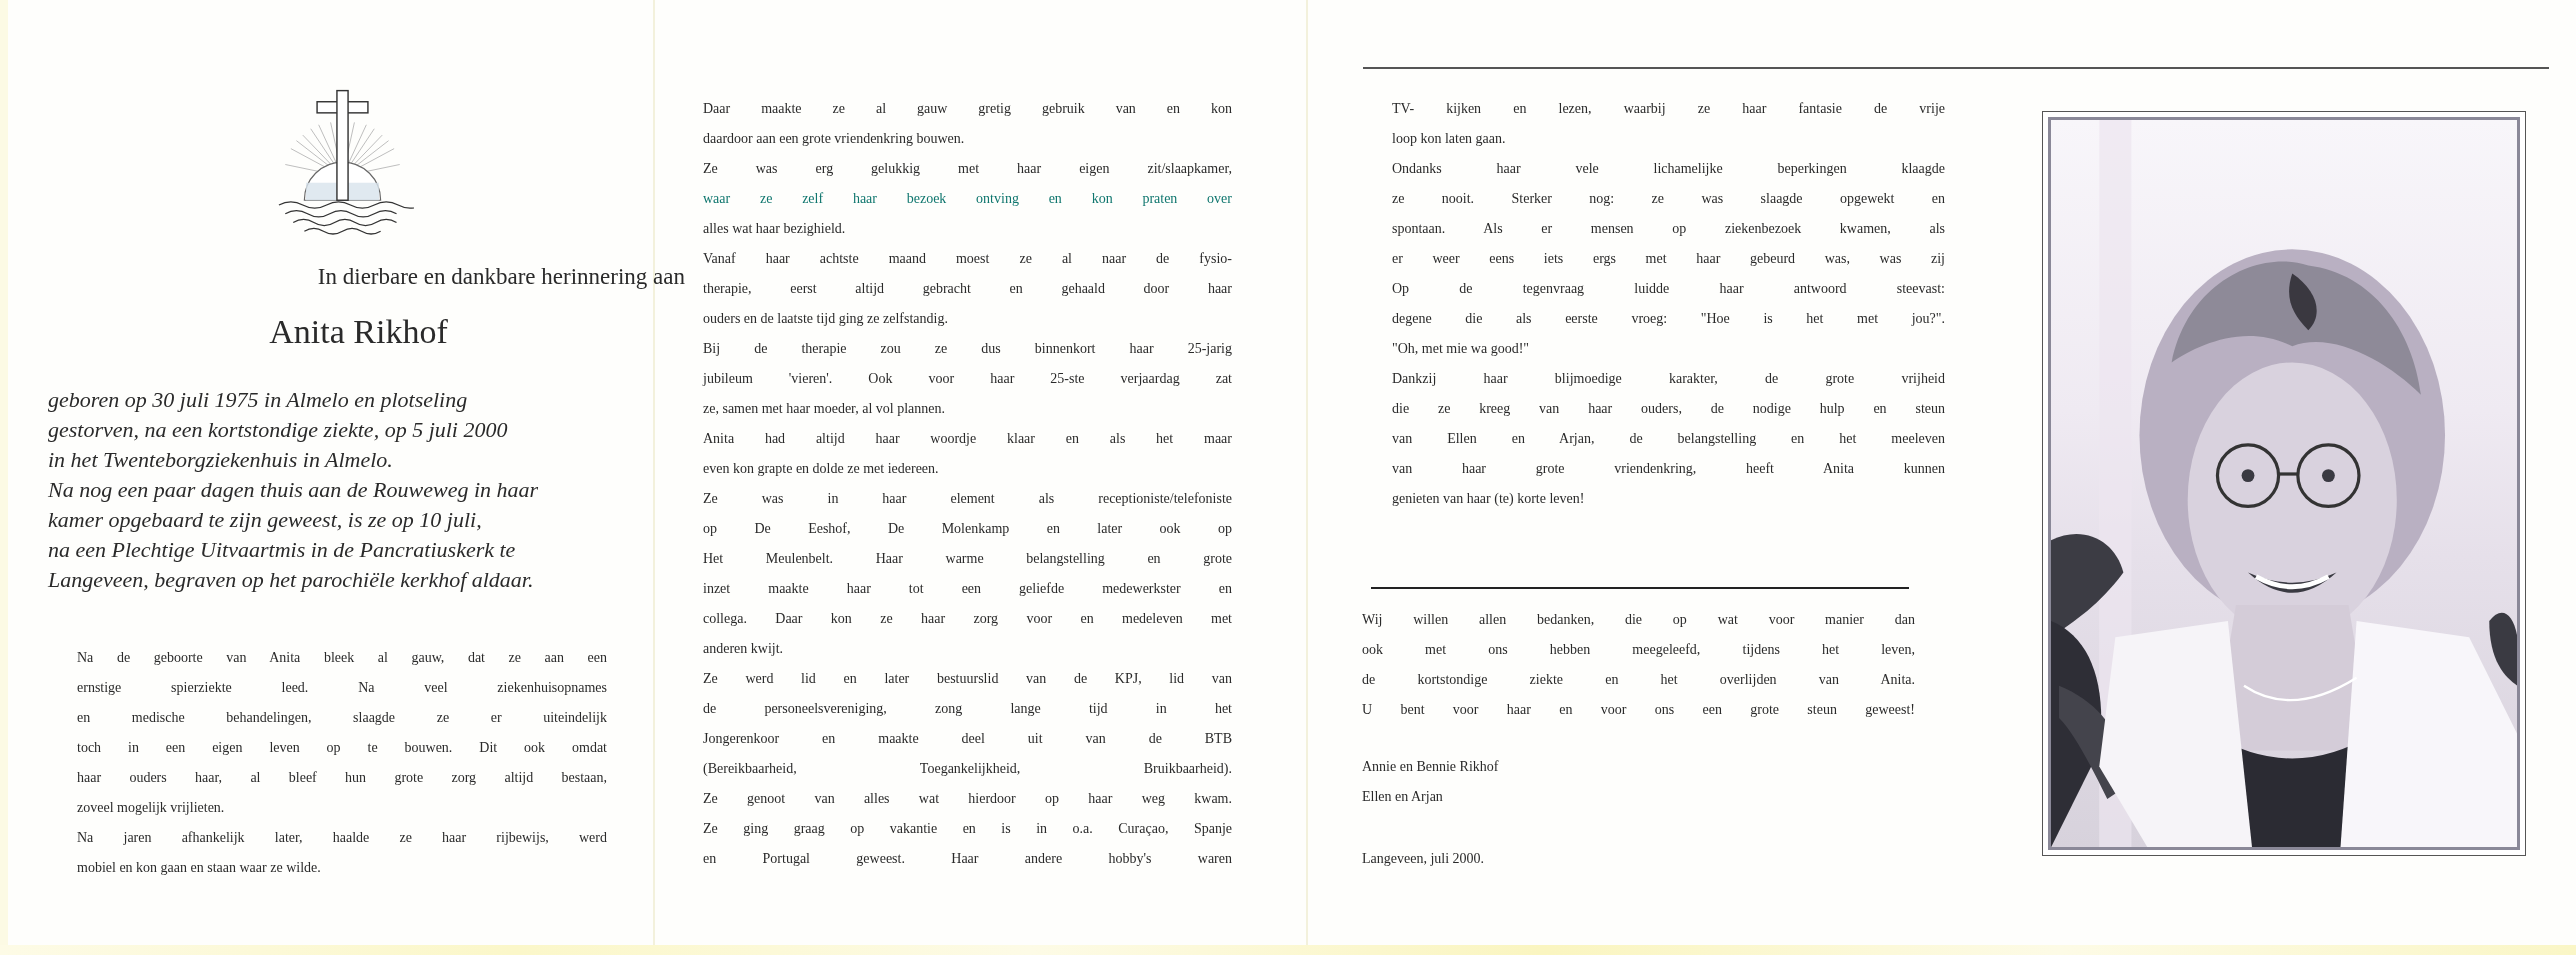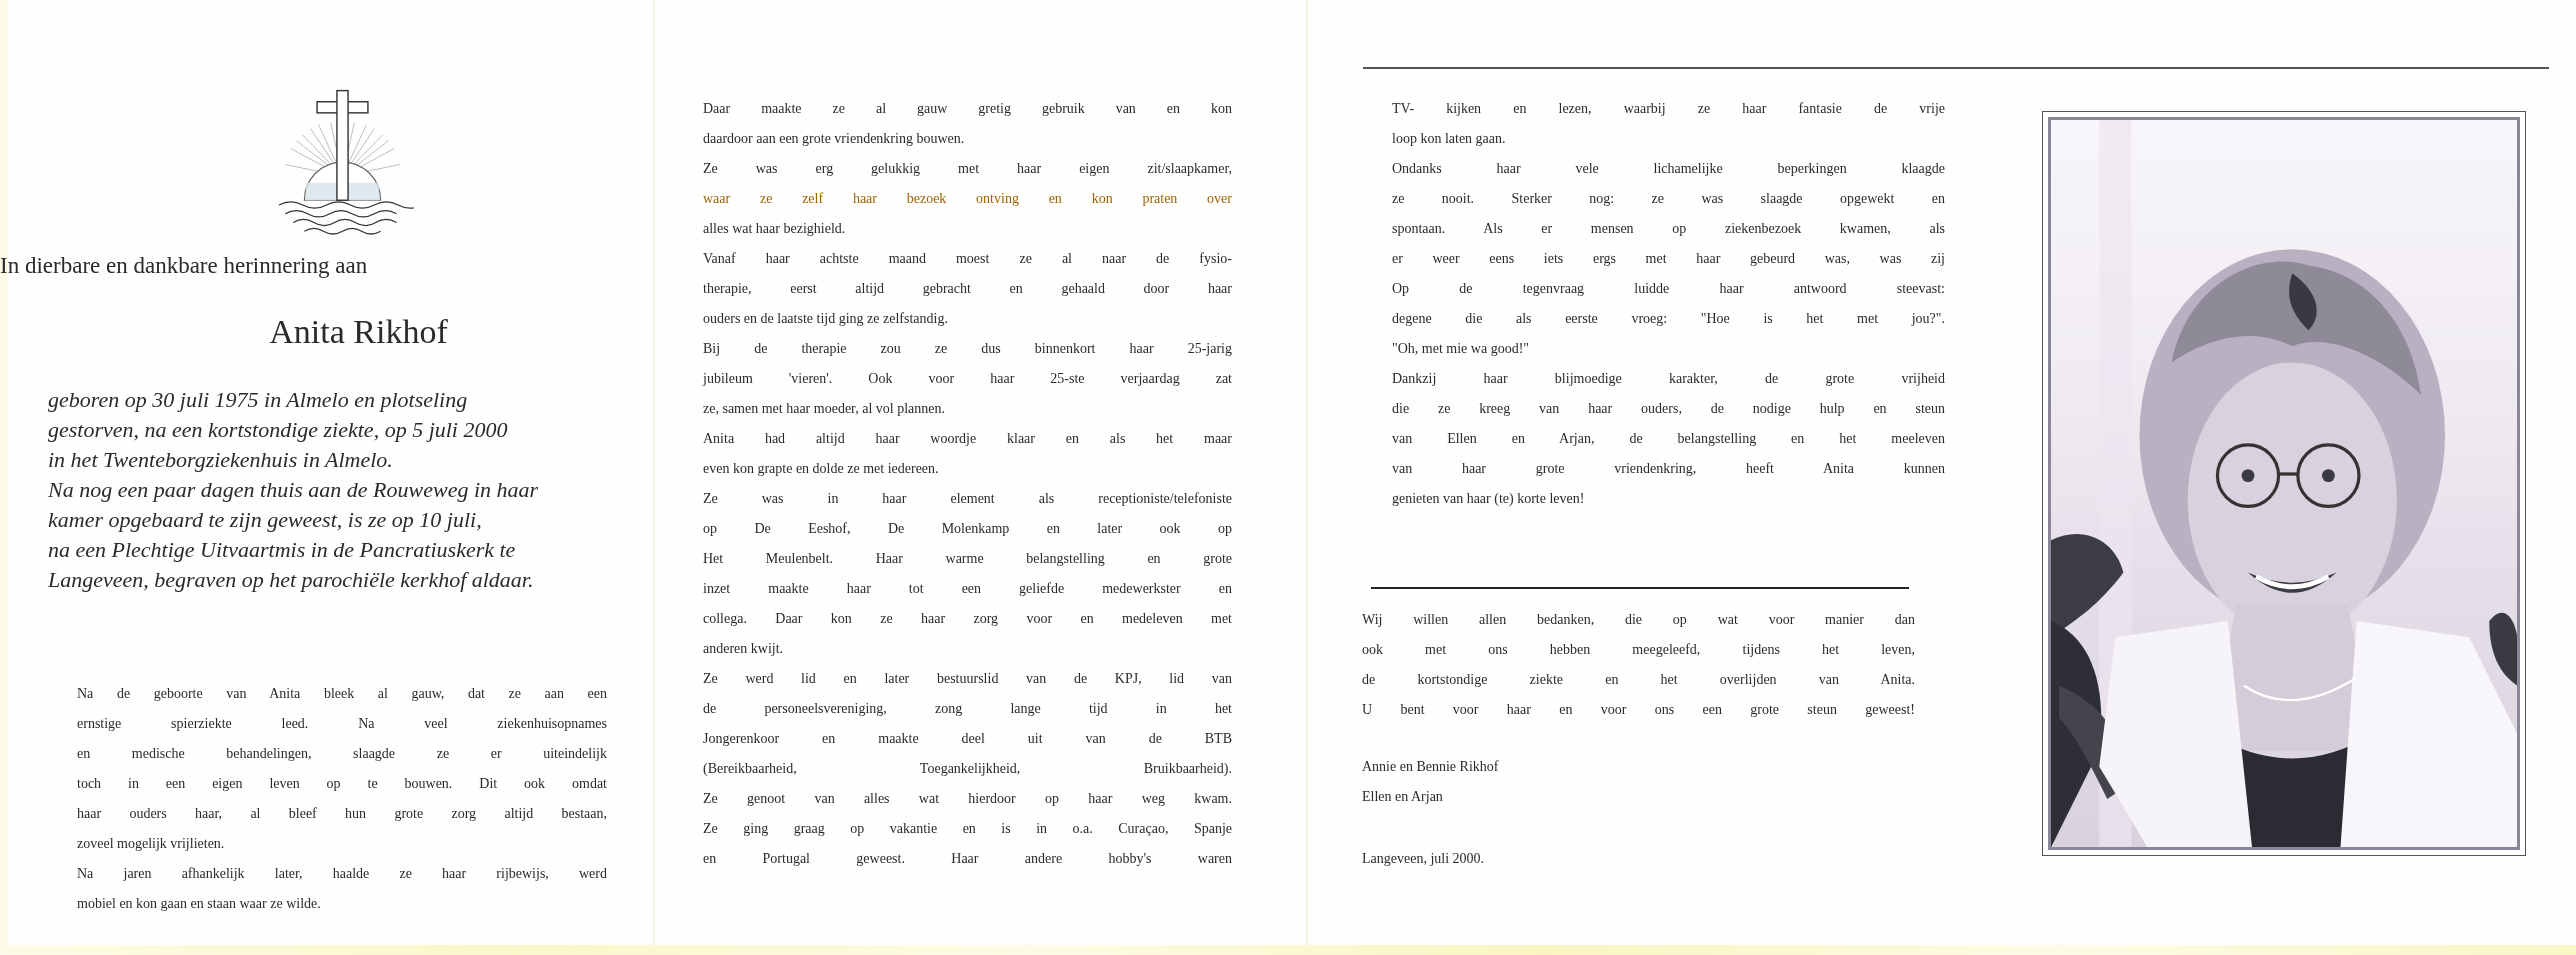--- a/index.html
+++ b/index.html
@@ -13,21 +13,21 @@
   .edge-yellow { position: absolute; left: 0; bottom: 0; width: 2576px; height: 11px;
     background: linear-gradient(90deg, #fdfbe6, #fbf7c9 20%, #fdfbe6 40%, #faf5c0 60%, #fdfbe6 80%, #faf6c6); }
   .left-edge { position: absolute; left: 0; top: 0; width: 8px; height: 956px; background: #fcfae4; }
 
   .col { position: absolute; font-size: 14px; line-height: 30px; text-align: justify; }
   .col .line { display: block; text-align: justify; text-align-last: justify; white-space: nowrap; }
   .col .line.last { text-align-last: left; }
 
   
   .emblem { position: absolute; left: 271px; top: 89px; width: 143px; height: 151px; }
-  .intro { position: absolute; left: 0; width: 685px; top: 253px; text-align: left; font-size: 23px; }
+  .intro { position: absolute; left: 0; width: 685px; top: 264px; text-align: right; font-size: 23px; }
   .name { position: absolute; left: 16px; width: 685px; top: 313px; text-align: center; font-size: 34px; }
   .italic-block { position: absolute; left: 48px; width: 589px; top: 385px; text-align: left;
     font-style: italic; font-size: 22px; line-height: 30px; }
   .italic-block span { display: block; }
 
   .rule { position: absolute; height: 1.6px; background: #3a3a3a; }
 
   .photo-frame { position: absolute; left: 2042px; top: 111px; width: 484px; height: 745px;
     border: 1.6px solid #555; box-sizing: border-box; padding: 4.8px; background: #fff; }
   .photo-inner { width: 100%; height: 100%; border: 3.2px solid #8a8898; box-sizing: border-box;
@@ -78,36 +78,36 @@
 <div class="italic-block">
   <span>geboren op 30 juli 1975 in Almelo en plotseling</span>
   <span>gestorven, na een kortstondige ziekte, op 5 juli 2000</span>
   <span>in het Twenteborgziekenhuis in Almelo.</span>
   <span>Na nog een paar dagen thuis aan de Rouweweg in haar</span>
   <span>kamer opgebaard te zijn geweest, is ze op 10 juli,</span>
   <span>na een Plechtige Uitvaartmis in de Pancratiuskerk te</span>
   <span>Langeveen, begraven op het parochiële kerkhof aldaar.</span>
 </div>
 
-<div class="col" style="left:77px; top:679px; width:530px;">
+<div class="col" style="left:77px; top:643px; width:530px;">
   <span class="line">Na de geboorte van Anita bleek al gauw, dat ze aan een</span>
   <span class="line">ernstige spierziekte leed. Na veel ziekenhuisopnames</span>
   <span class="line">en medische behandelingen, slaagde ze er uiteindelijk</span>
   <span class="line">toch in een eigen leven op te bouwen. Dit ook omdat</span>
   <span class="line">haar ouders haar, al bleef hun grote zorg altijd bestaan,</span>
   <span class="line last">zoveel mogelijk vrijlieten.</span>
   <span class="line">Na jaren afhankelijk later, haalde ze haar rijbewijs, werd</span>
   <span class="line last">mobiel en kon gaan en staan waar ze wilde.</span>
 </div>
 
 <div class="col" style="left:703px; top:94px; width:529px;">
   <span class="line">Daar maakte ze al gauw gretig gebruik van en kon</span>
   <span class="line last">daardoor aan een grote vriendenkring bouwen.</span>
   <span class="line">Ze was erg gelukkig met haar eigen zit/slaapkamer,</span>
-  <span class="line" style="color:#a16207">waar ze zelf haar bezoek ontving en kon praten over</span>
+  <span class="line" style="color:#0f766e">waar ze zelf haar bezoek ontving en kon praten over</span>
   <span class="line last">alles wat haar bezighield.</span>
   <span class="line">Vanaf haar achtste maand moest ze al naar de fysio-</span>
   <span class="line">therapie, eerst altijd gebracht en gehaald door haar</span>
   <span class="line last">ouders en de laatste tijd ging ze zelfstandig.</span>
   <span class="line">Bij de therapie zou ze dus binnenkort haar 25-jarig</span>
   <span class="line">jubileum 'vieren'. Ook voor haar 25-ste verjaardag zat</span>
   <span class="line last">ze, samen met haar moeder, al vol plannen.</span>
   <span class="line">Anita had altijd haar woordje klaar en als het maar</span>
   <span class="line last">even kon grapte en dolde ze met iedereen.</span>
   <span class="line">Ze was in haar element als receptioniste/telefoniste</span>

